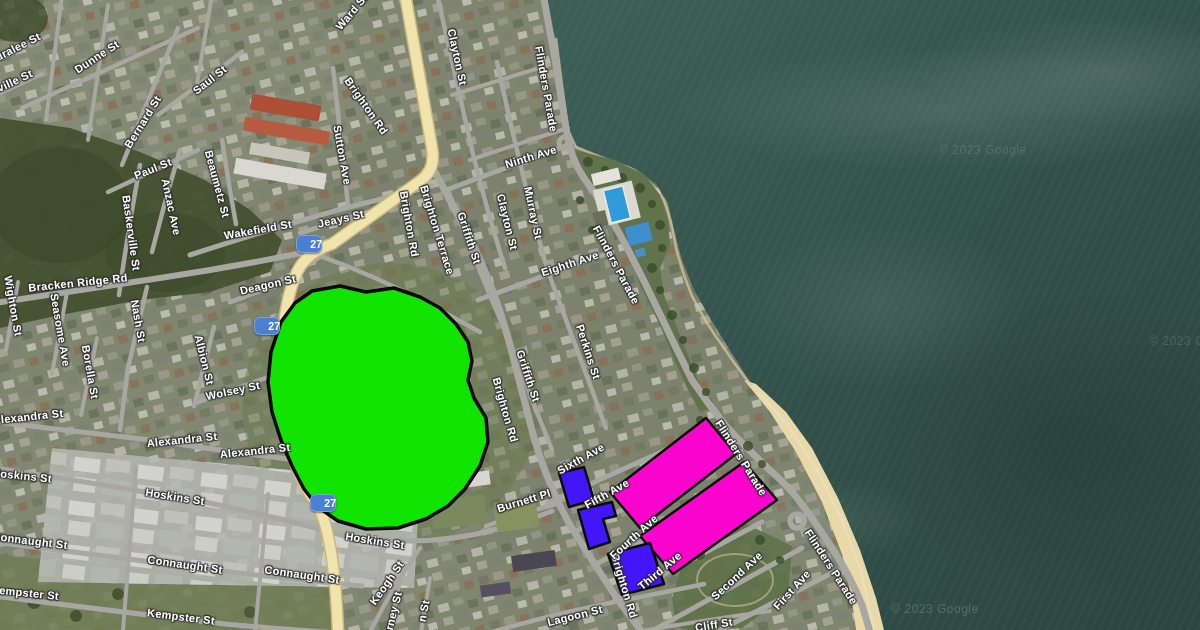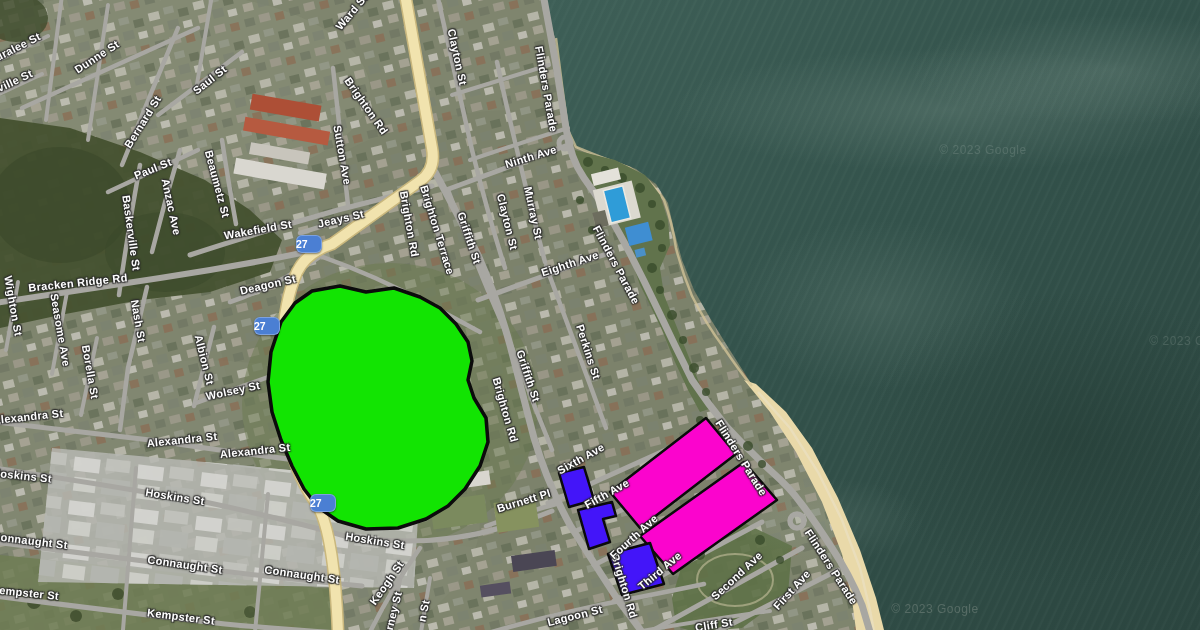--- a/index.html
+++ b/index.html
@@ -1,21 +1,21 @@
 <!DOCTYPE html>
 <html><head>
 <meta charset="utf-8">
 <style>
   html,body{margin:0;padding:0;background:#222;}
   #map{position:relative;width:1200px;height:630px;overflow:hidden;background:#7f856e;cursor:grab;font-family:"Liberation Sans",sans-serif;}
   #map svg{position:absolute;left:0;top:0;}
   .layer{position:absolute;left:0;top:0;width:100%;height:100%;pointer-events:none;}
   .slabel{position:absolute;font:700 11px/1 "Liberation Sans",sans-serif;color:#fff;letter-spacing:.3px;white-space:nowrap;
     text-shadow:-1px -1px 1px rgba(45,45,45,.9),1px -1px 1px rgba(45,45,45,.9),-1px 1px 1px rgba(45,45,45,.9),1px 1px 1px rgba(45,45,45,.9),0 0 3px rgba(0,0,0,.55);}
-  .shield{position:absolute;width:26px;height:18px;border-radius:6px;color:#fff;text-align:left;
+  .shield{position:absolute;width:26px;height:18px;border-radius:6px;color:#fff;text-align:right;
     font:700 10.5px/18px "Liberation Sans",sans-serif;transform:translate(-50%,-50%);
     box-shadow:inset 0 0 0 1px rgba(255,255,255,.28),0 1px 2px rgba(0,0,0,.45);}
   .wm{position:absolute;font:400 12px "Liberation Sans",sans-serif;transform:translate(-50%,-50%);white-space:nowrap;letter-spacing:.5px;}
   .wm.light{color:rgba(225,235,230,.15);}
   .wm.mid{color:rgba(150,160,152,.38);}
 </style>
 </head>
 <body>
 
 <div id="map">

